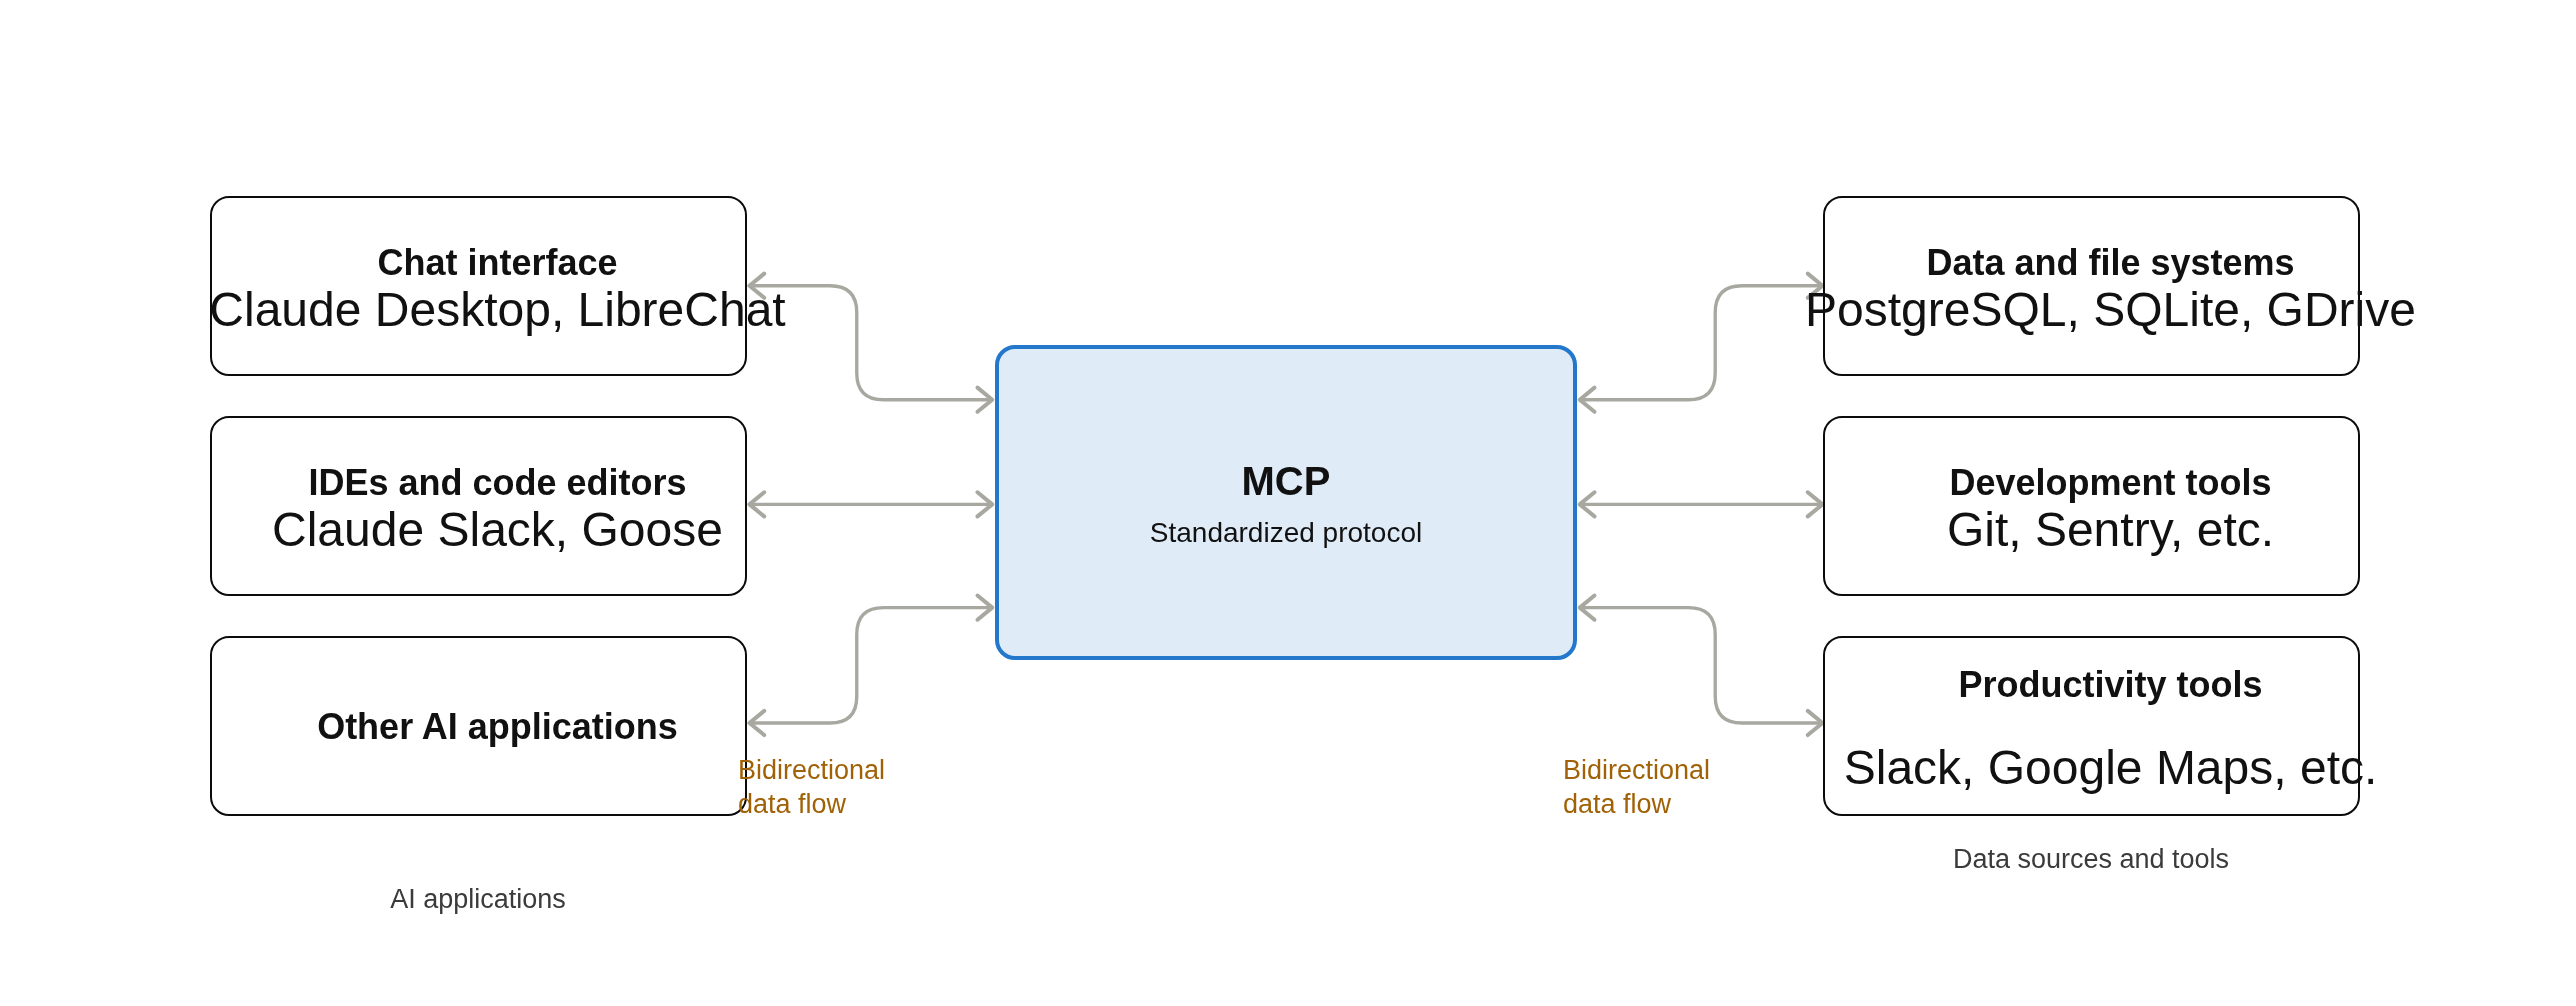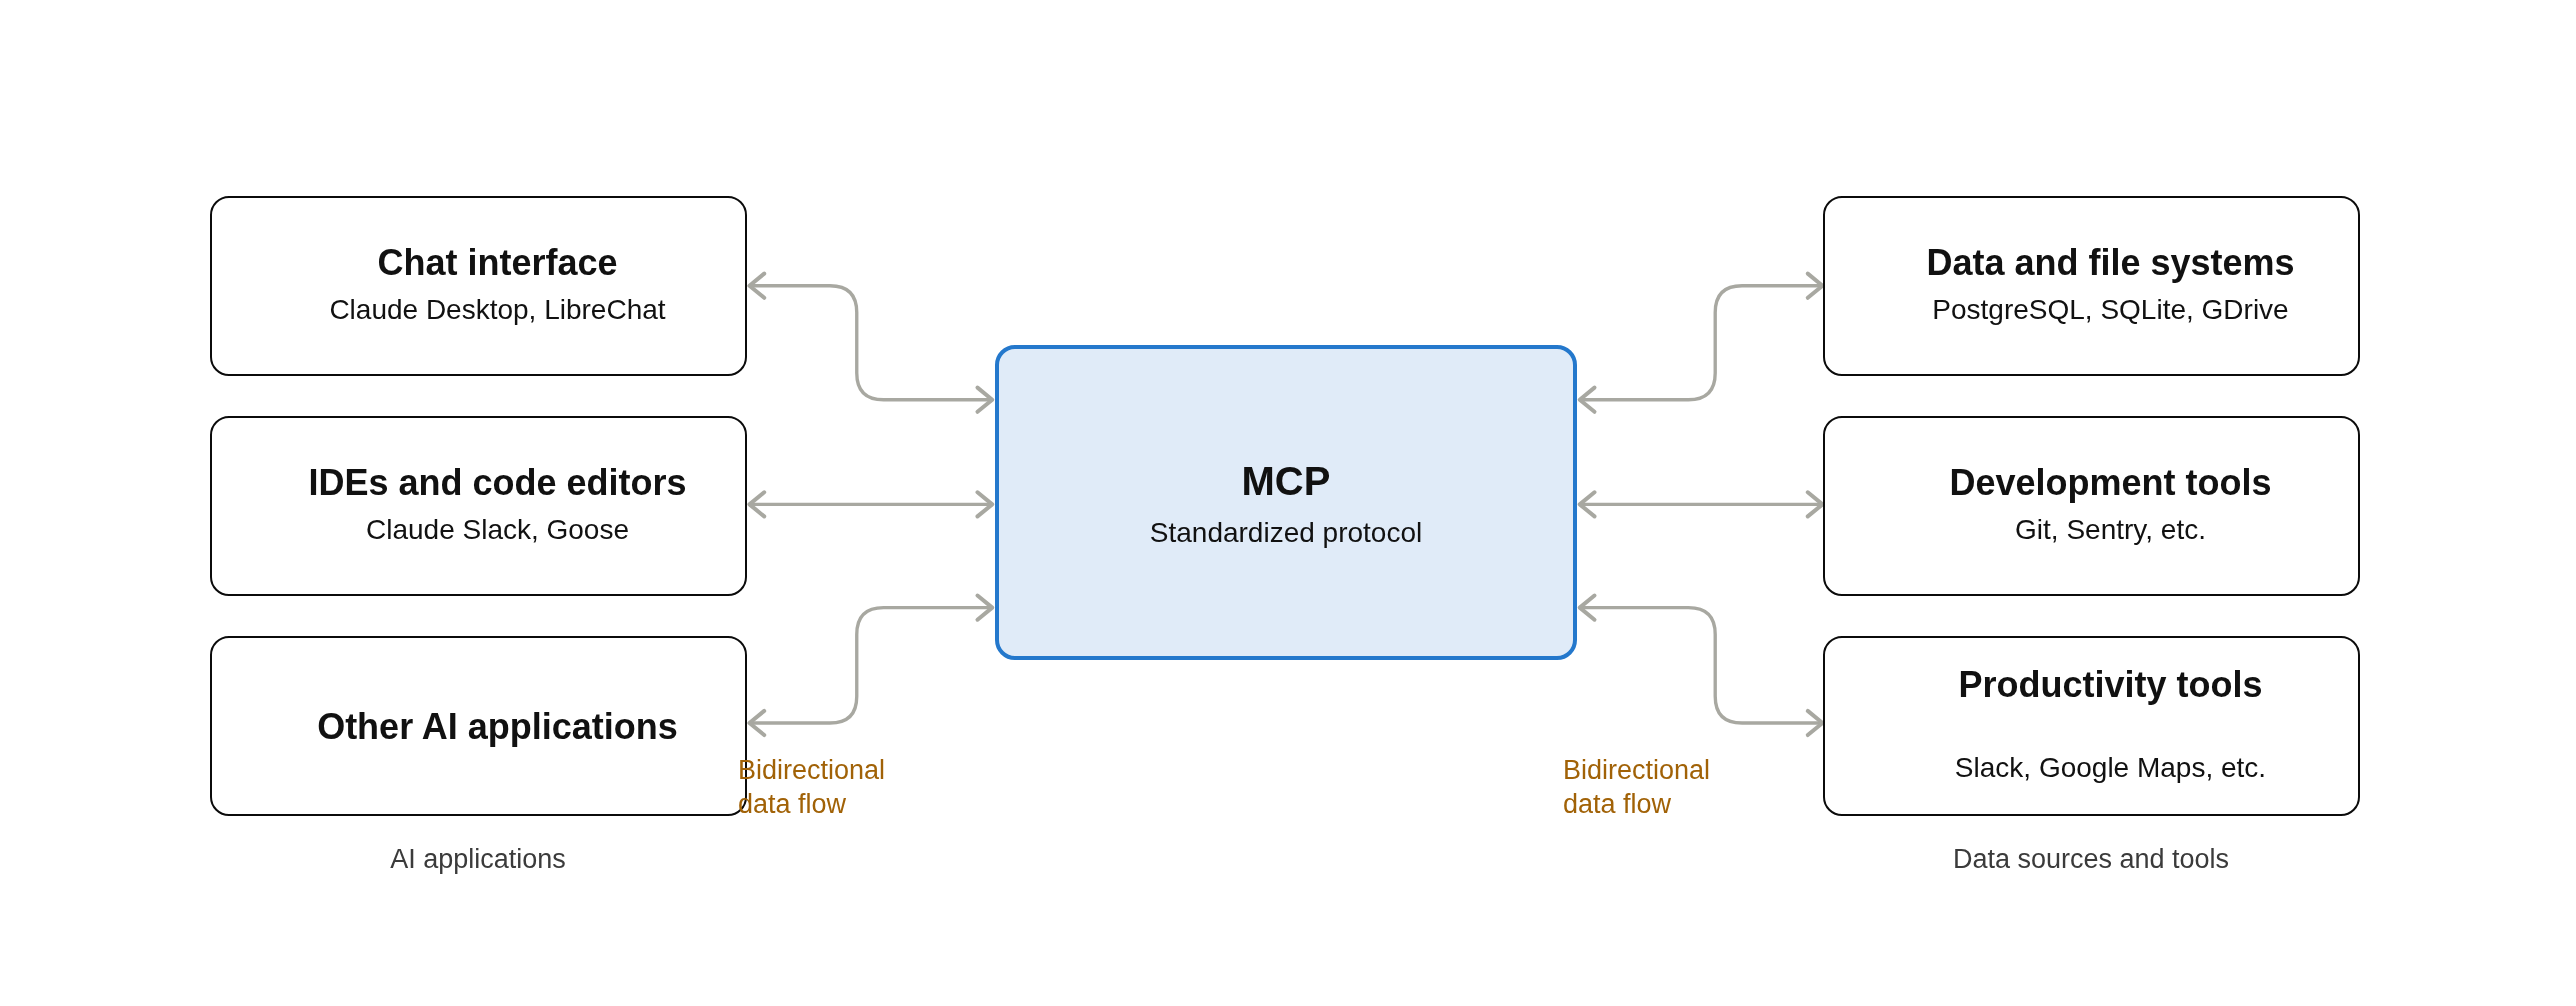--- a/index.html
+++ b/index.html
@@ -59,21 +59,21 @@
     text-align:center;
     padding-left:38px;
   }
   .node .title{
     font-size:36px;
     font-weight:700;
     line-height:47px;
     white-space:nowrap;
   }
   .node .subtitle{
-    font-size:28px;
+    font-size:48px;
     font-weight:400;
     line-height:47px;
     white-space:nowrap;
   }
   .col-left{left:210px;}
   .col-right{left:1823px;text-align:center;}
   .row-1{top:196px;}
   .row-2{top:416px;}
   .row-3{top:636px;gap:36px;}
   .mcp{
@@ -118,21 +118,21 @@
   .flow-label-right{left:1563px;}
   .caption{
     position:absolute;
     top:843px;
     width:402px;
     text-align:center;
     font-size:27px;
     line-height:32px;
     color:var(--caption-text);
   }
-  .caption-left{left:277px;}
+  .caption-left{left:277px;margin-top:40px;}
   .caption-right{left:1890px;}
 </style>
 </head>
 <body>
 
 <div class="canvas">
 
   <svg class="connectors" viewBox="0 0 3840 1500">
 
     <g>

